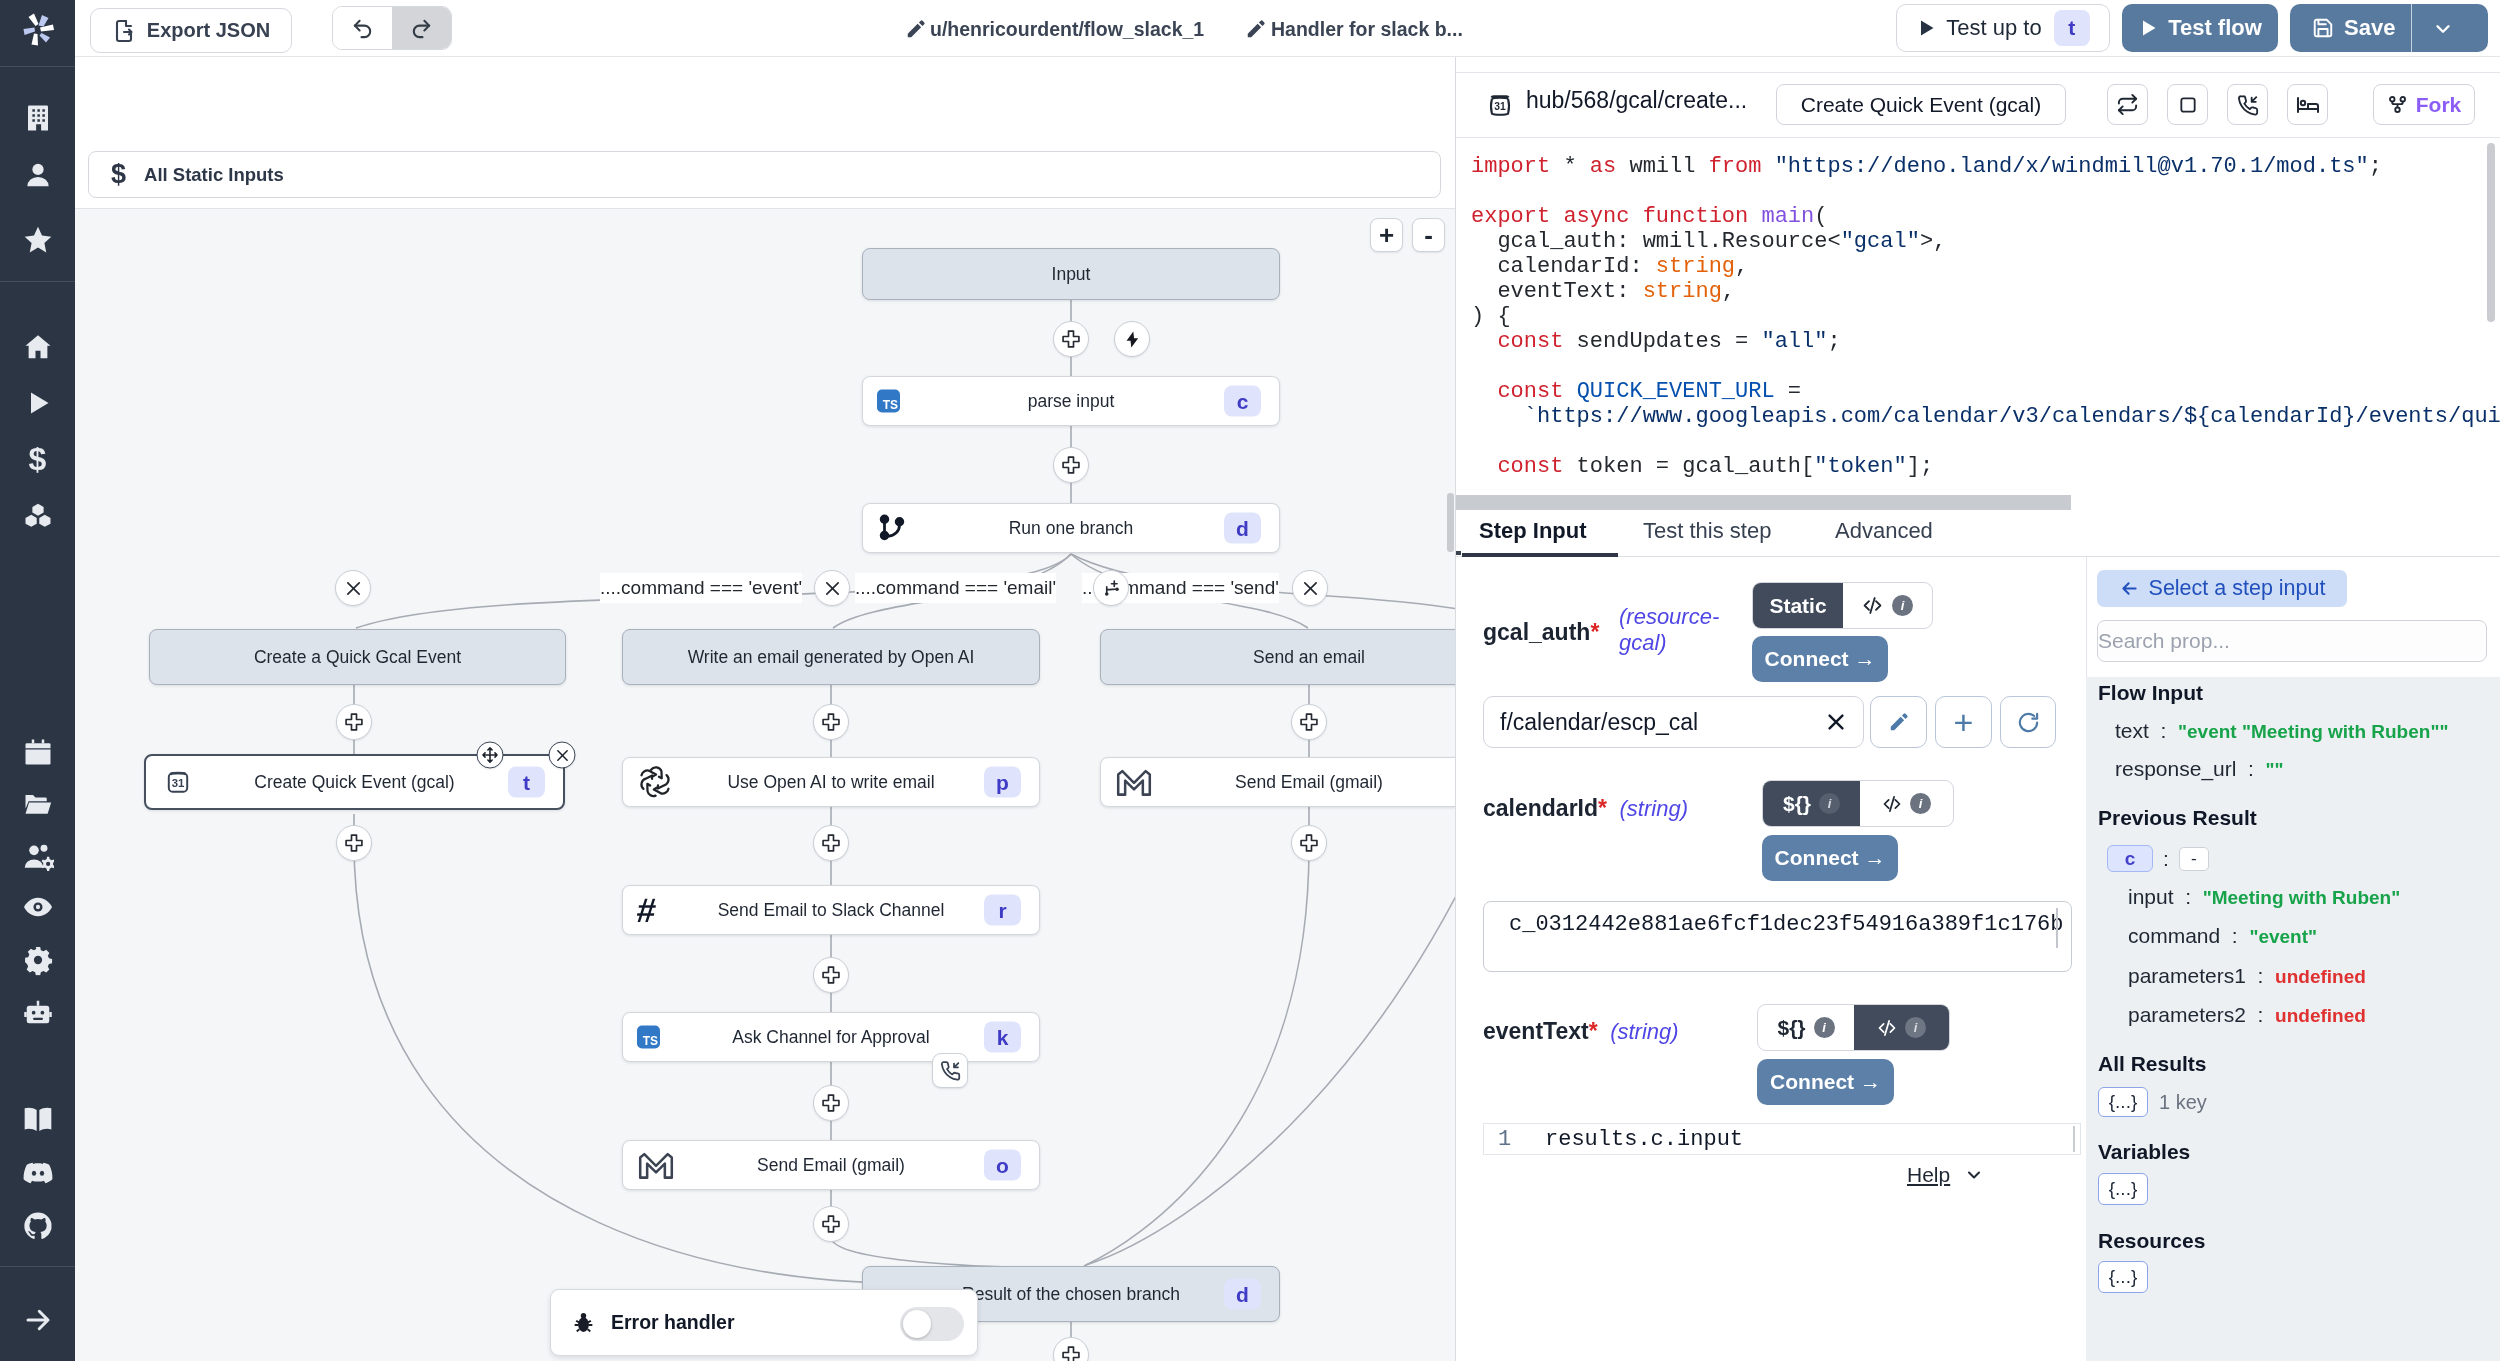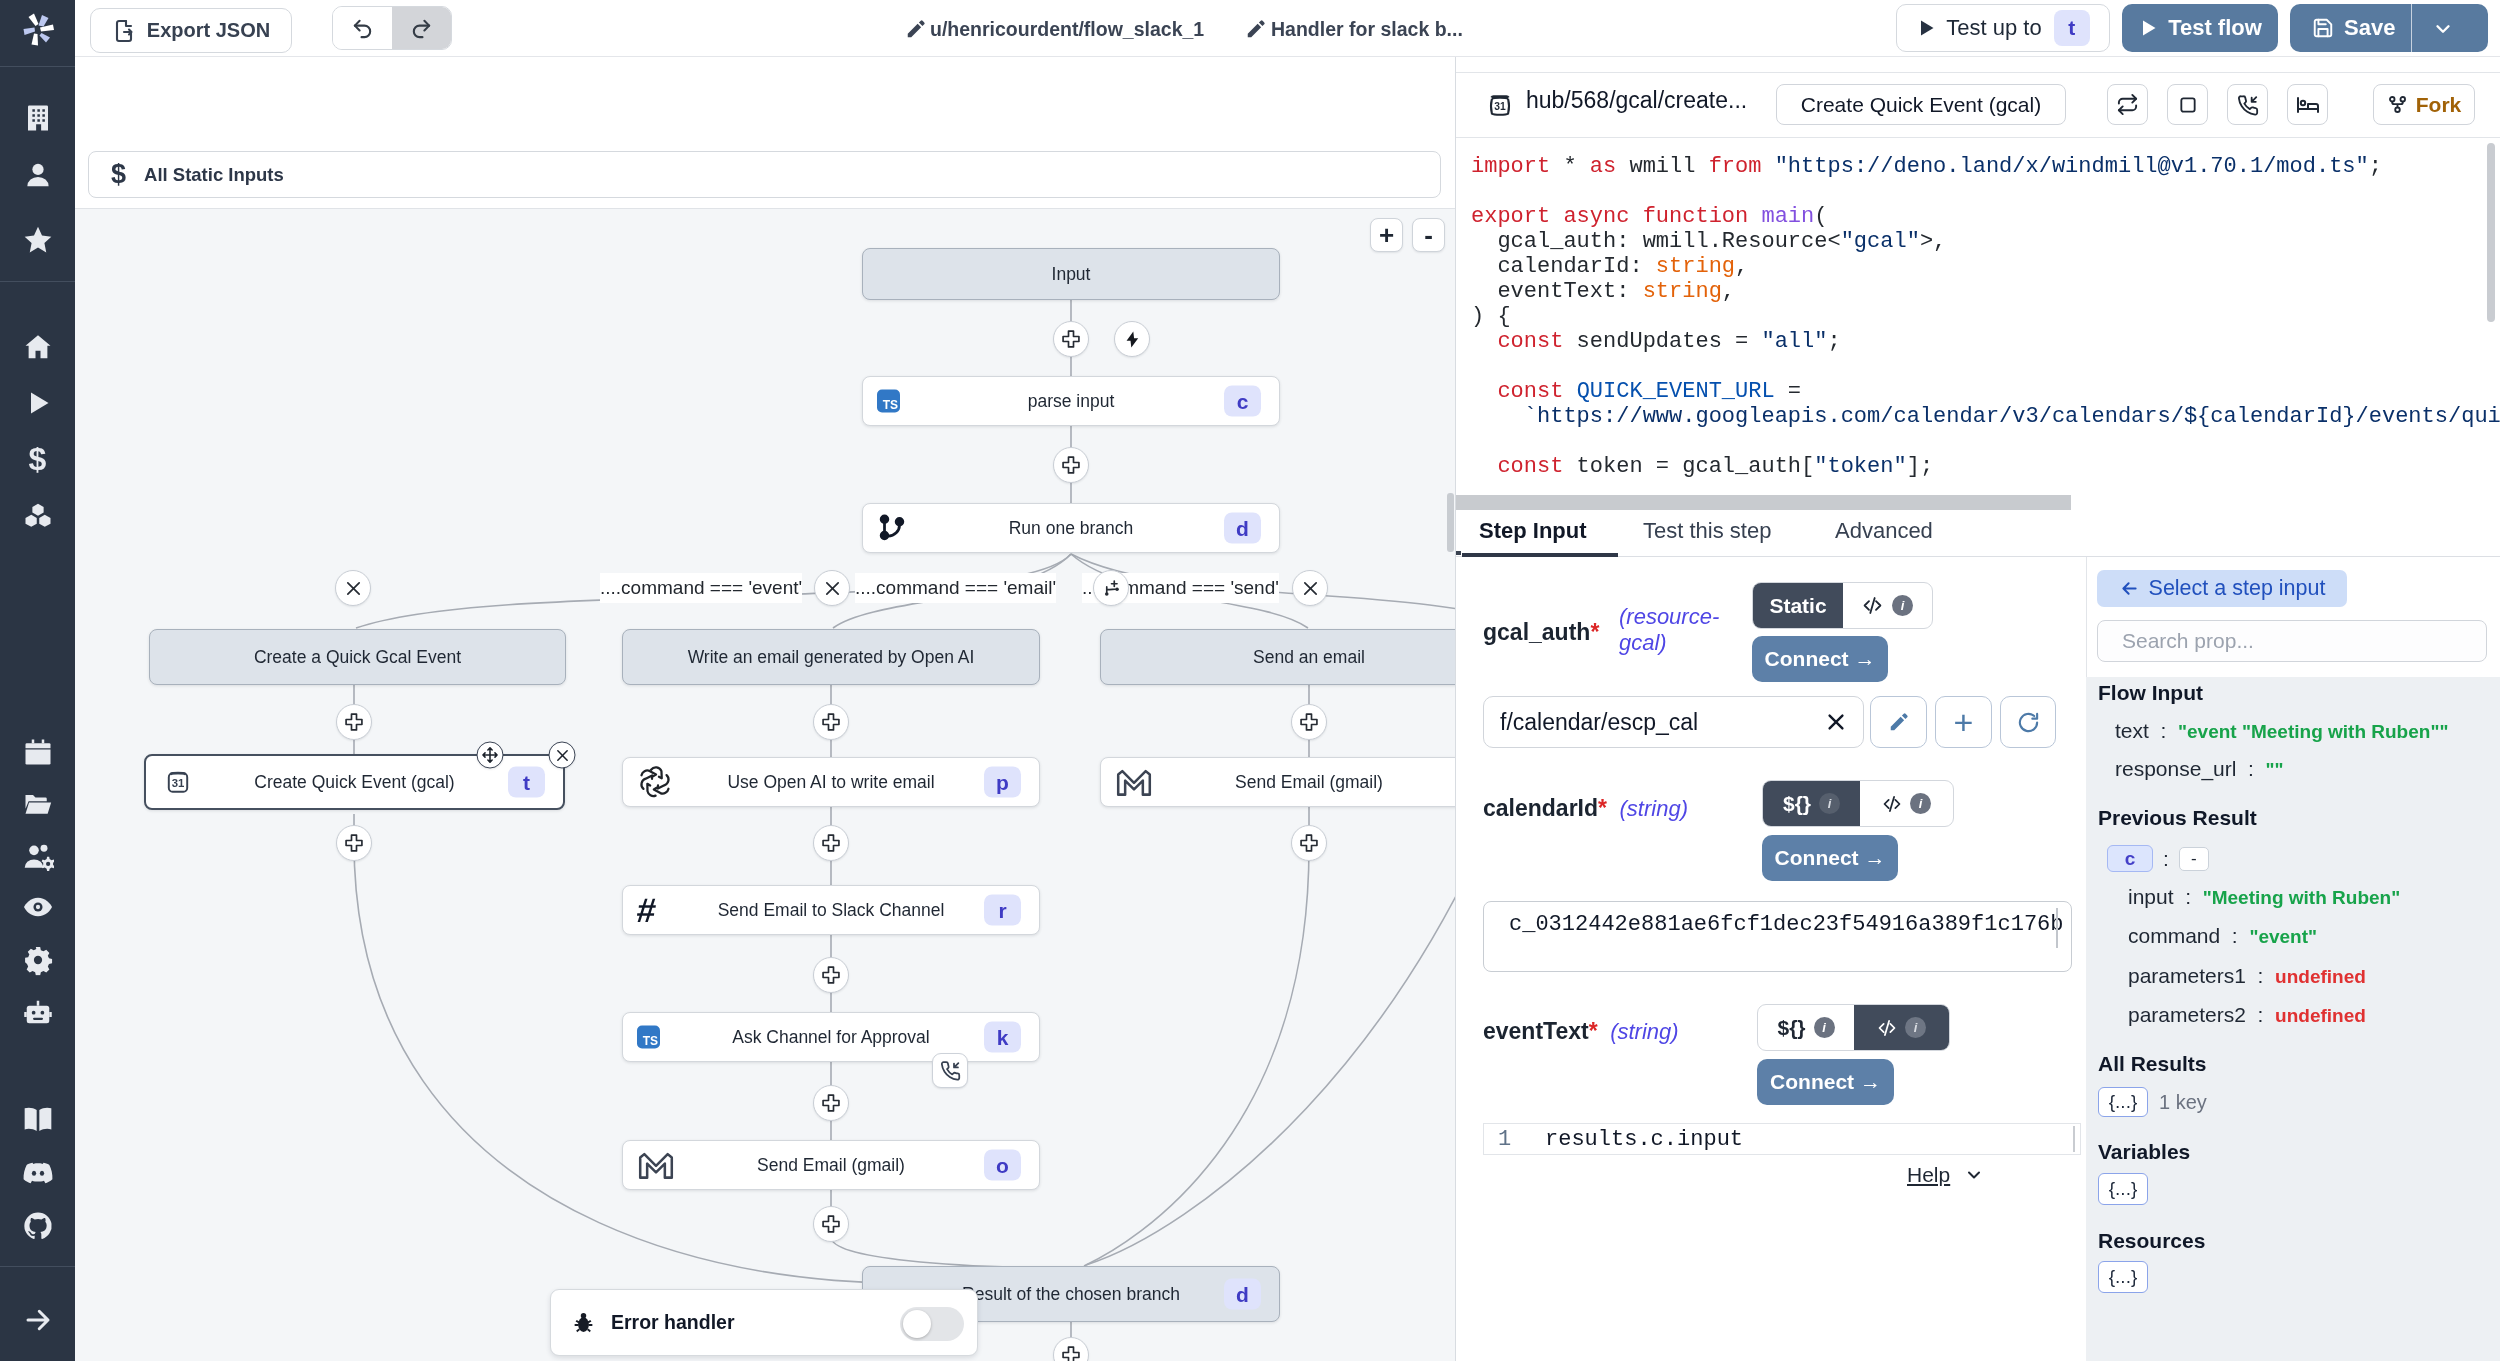--- a/index.html
+++ b/index.html
@@ -500,21 +500,21 @@
           <circle cx="7" cy="10" r="2.2"></circle>
         </svg>
     </div>
     <div class="rp flex" style="left:917px; top:27px; width:102px; height:41px; border:1px solid #d1d5db; border-radius:8px; justify-content:center;">
       <svg width="21" height="21" viewBox="0 0 24 24" fill="none" stroke="#1f2733" stroke-width="2.1">
           <circle cx="12" cy="18" r="2.6"></circle>
           <circle cx="6" cy="6" r="2.6"></circle>
           <circle cx="18" cy="6" r="2.6"></circle>
           <path d="M18 8.6v1a2 2 0 0 1-2 2h-8a2 2 0 0 1-2-2v-1M12 15.4v-3.8"></path>
         </svg>
-      <span style="margin-left:8px; font-weight:700; font-size:21px; color:#a16207;">Fork</span>
+      <span style="margin-left:8px; font-weight:700; font-size:21px; color:#8b5cf6;">Fork</span>
     </div>
 
     <div class="rp code" style="left:15px; top:97px; width:1029px; height:355px; overflow:hidden;"><span class="k">import</span> * <span class="k">as</span> wmill <span class="k">from</span> <span class="s">"https://deno.land/x/windmill@v1.70.1/mod.ts"</span>;
 
 <span class="k">export</span> <span class="k">async</span> <span class="k">function</span> <span class="f">main</span>(
   gcal_auth: wmill.Resource&lt;<span class="s">"gcal"</span>&gt;,
   calendarId: <span class="t">string</span>,
   eventText: <span class="t">string</span>,
 ) {
   <span class="k">const</span> sendUpdates = <span class="s">"all"</span>;
@@ -604,21 +604,21 @@
       <span style="font-size:21px; color:#1f2733; text-decoration:underline;">Help</span>
       <svg style="margin-left:14px;" width="20" height="20" viewBox="0 0 24 24" fill="none" stroke="#1f2733" stroke-width="2.4" stroke-linecap="round" stroke-linejoin="round">
           <path d="m6 9 6 6 6-6"></path>
         </svg>
     </div>
 
     <div class="rp" style="left:630px; top:500px; width:1px; height:804px; background:#e2e5e9;"></div>
     <div class="rp flex" style="left:641px; top:513px; width:250px; height:37px; background:#cdddf8; border-radius:7px; justify-content:center; color:#2150bd; font-size:21.5px;"><svg width="21" height="21" viewBox="0 0 24 24" fill="none" stroke="#2150bd" stroke-width="2.3" stroke-linecap="round" stroke-linejoin="round" style="margin-right:9px;">
           <path d="M19 12H5M11 18l-6-6 6-6"></path>
         </svg>Select a step input</div>
-    <div class="rp flex" style="left:641px; top:563px; width:390px; height:42px; border:1px solid #d1d5db; border-radius:8px; background:#fdfdfe; padding:0 24px; font-size:21px; color:#9ca3af;">Search prop...</div>
+    <div class="rp flex" style="left:641px; top:563px; width:390px; height:42px; border:1px solid #d1d5db; border-radius:8px; background:#fdfdfe; padding:0 0; font-size:21px; color:#9ca3af;">Search prop...</div>
     <div class="rp" style="left:630px; top:620px; width:415px; height:684px; background:#edf0f3;"></div>
 
     <div class="rp rhead" style="left:642px; top:624px;">Flow Input</div>
     <div class="rp rkey" style="left:659px; top:662px;">text&nbsp; : &nbsp;<span class="greenv">"event "Meeting with Ruben""</span></div>
     <div class="rp rkey" style="left:659px; top:700px;">response_url&nbsp; : &nbsp;<span class="greenv">""</span></div>
     <div class="rp rhead" style="left:642px; top:749px;">Previous Result</div>
     <div class="rp flex" style="left:651px; top:788px;">
       <span style="width:46px; height:27px; border:1px solid #a5b8f3; border-radius:6px; background:#dce5fd; color:#4440c8; font-weight:700; font-size:19px; display:flex; align-items:center; justify-content:center;">c</span>
       <span style="margin:0 10px; color:#1f2733;">:</span>
       <span style="width:30px; height:24px; border:1px solid #cbd2da; border-radius:5px; background:#fff; color:#1f2733; font-size:17px; display:flex; align-items:center; justify-content:center;">-</span>

